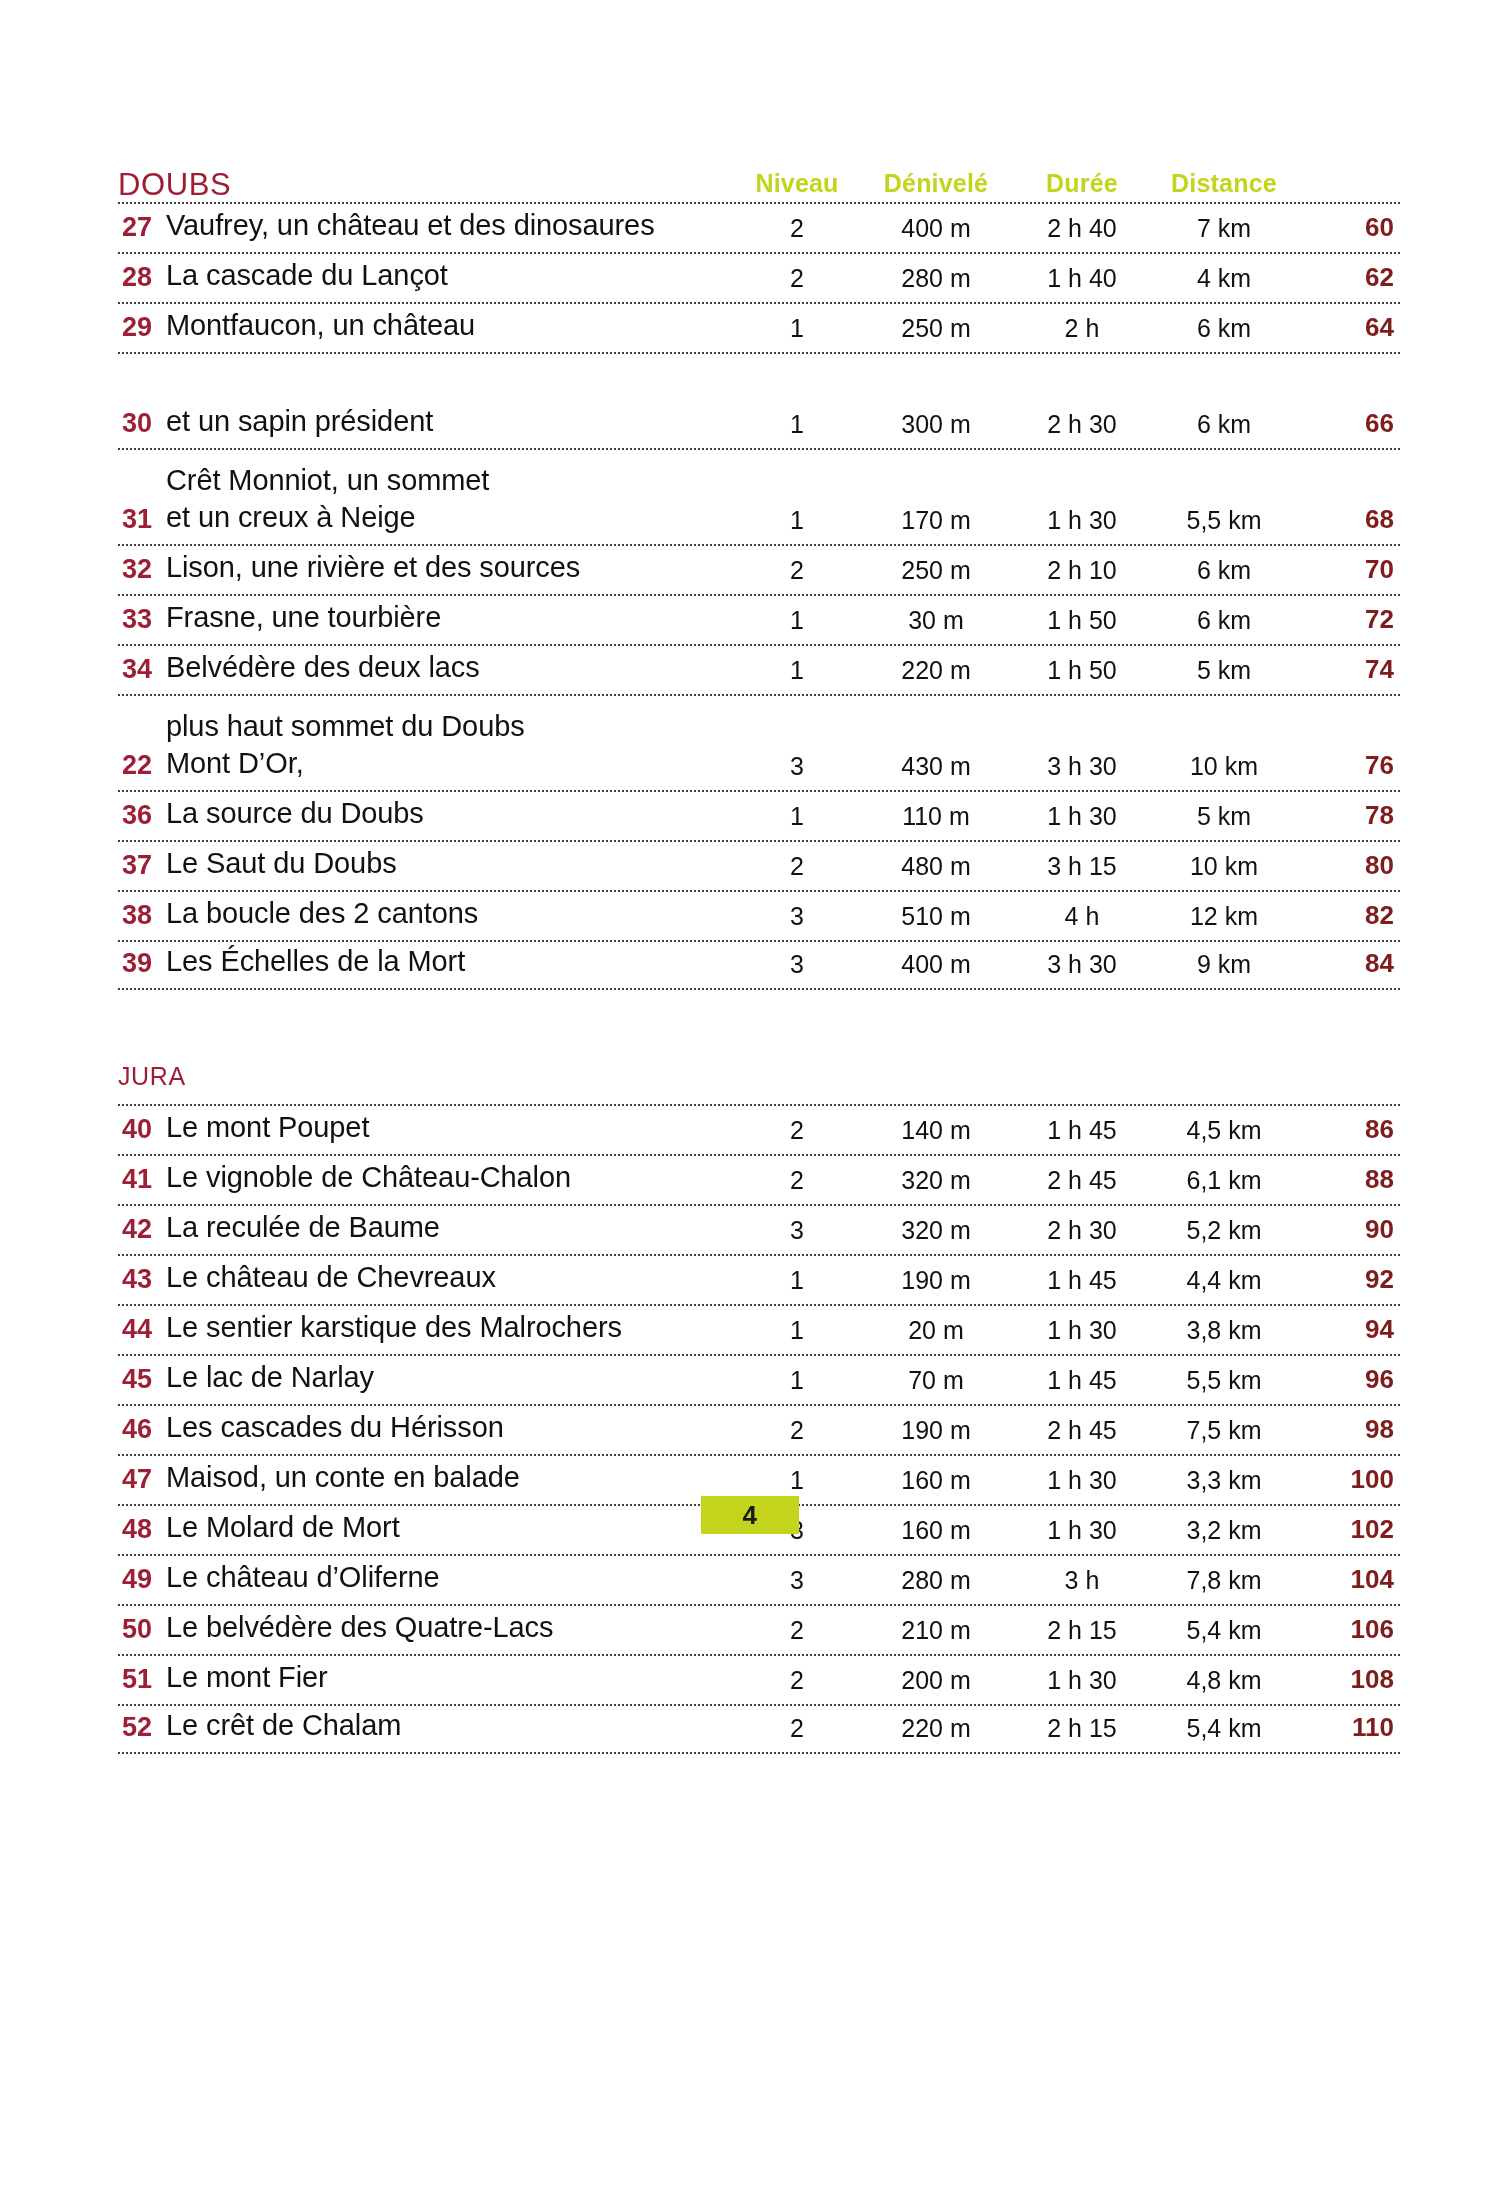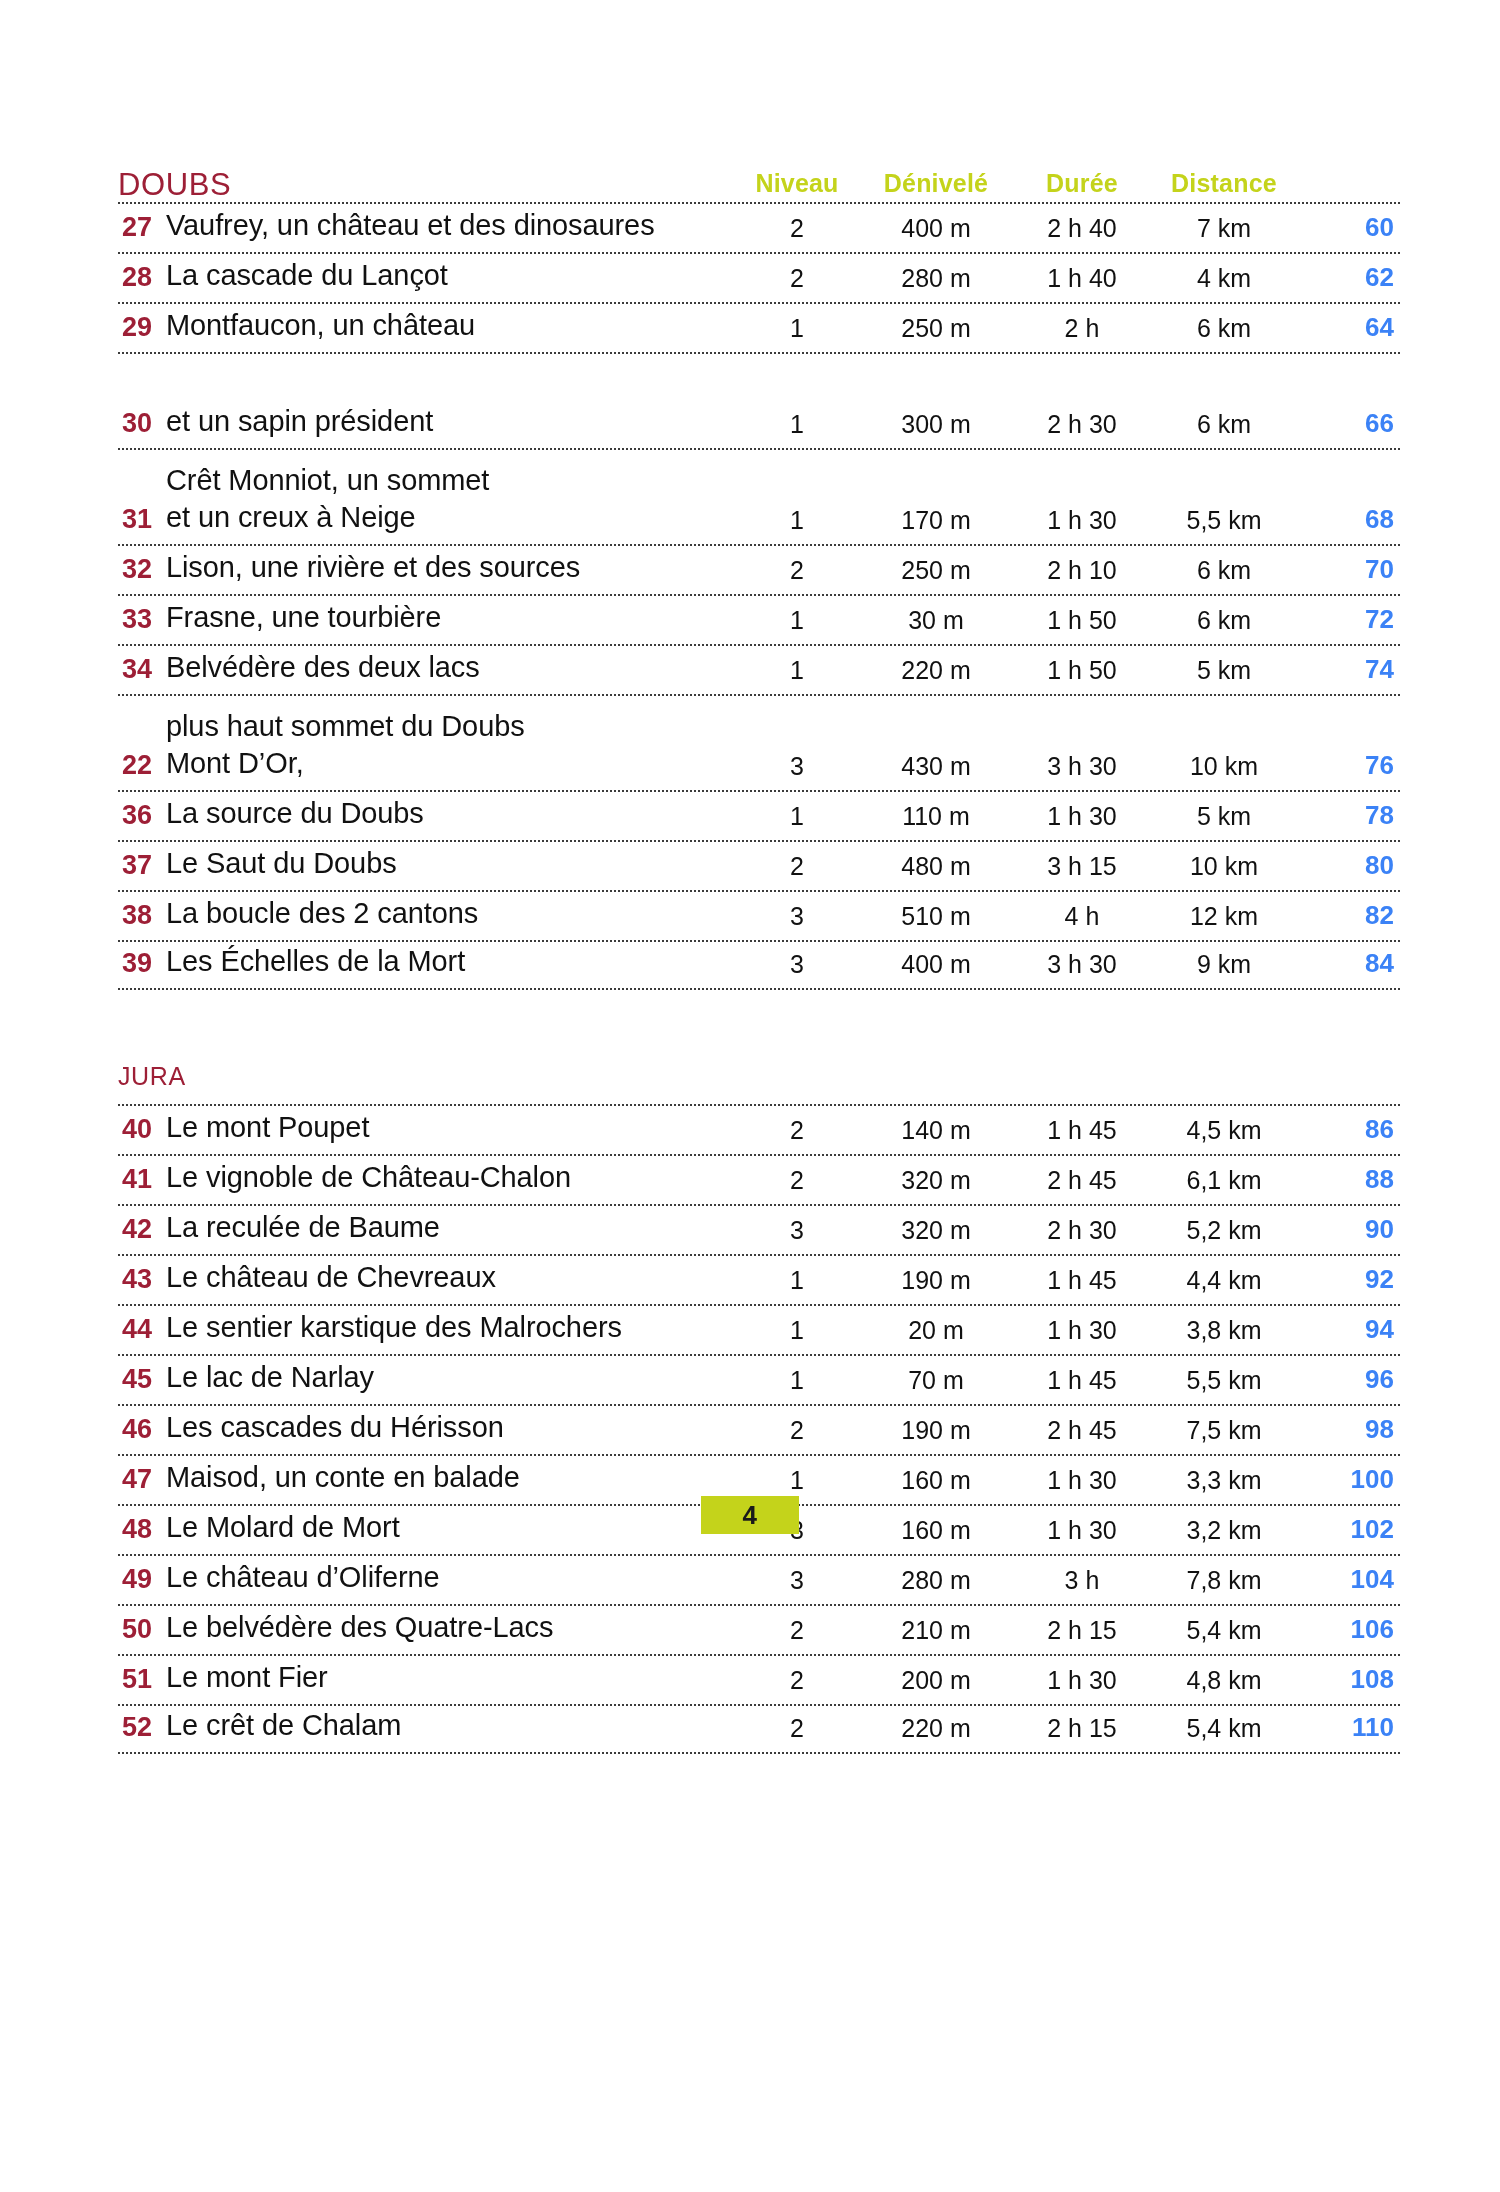--- a/index.html
+++ b/index.html
@@ -126,21 +126,21 @@
   .c-dist   { flex: 0 0 152px; }
   .c-page {
     flex: 0 0 100px;
     font-size: 26px;
     font-weight: bold;
     text-align: right;
     padding-right: 6px;
     padding-bottom: 9px;
     box-sizing: border-box;
     line-height: 1.2;
-    color: #3b82f6;
+    color: #7f1d1d;
   }
 
   
   .footer {
     position: absolute;
     left: 0;
     bottom: 78px;
     width: 1500px;
     display: flex;
     justify-content: center;

